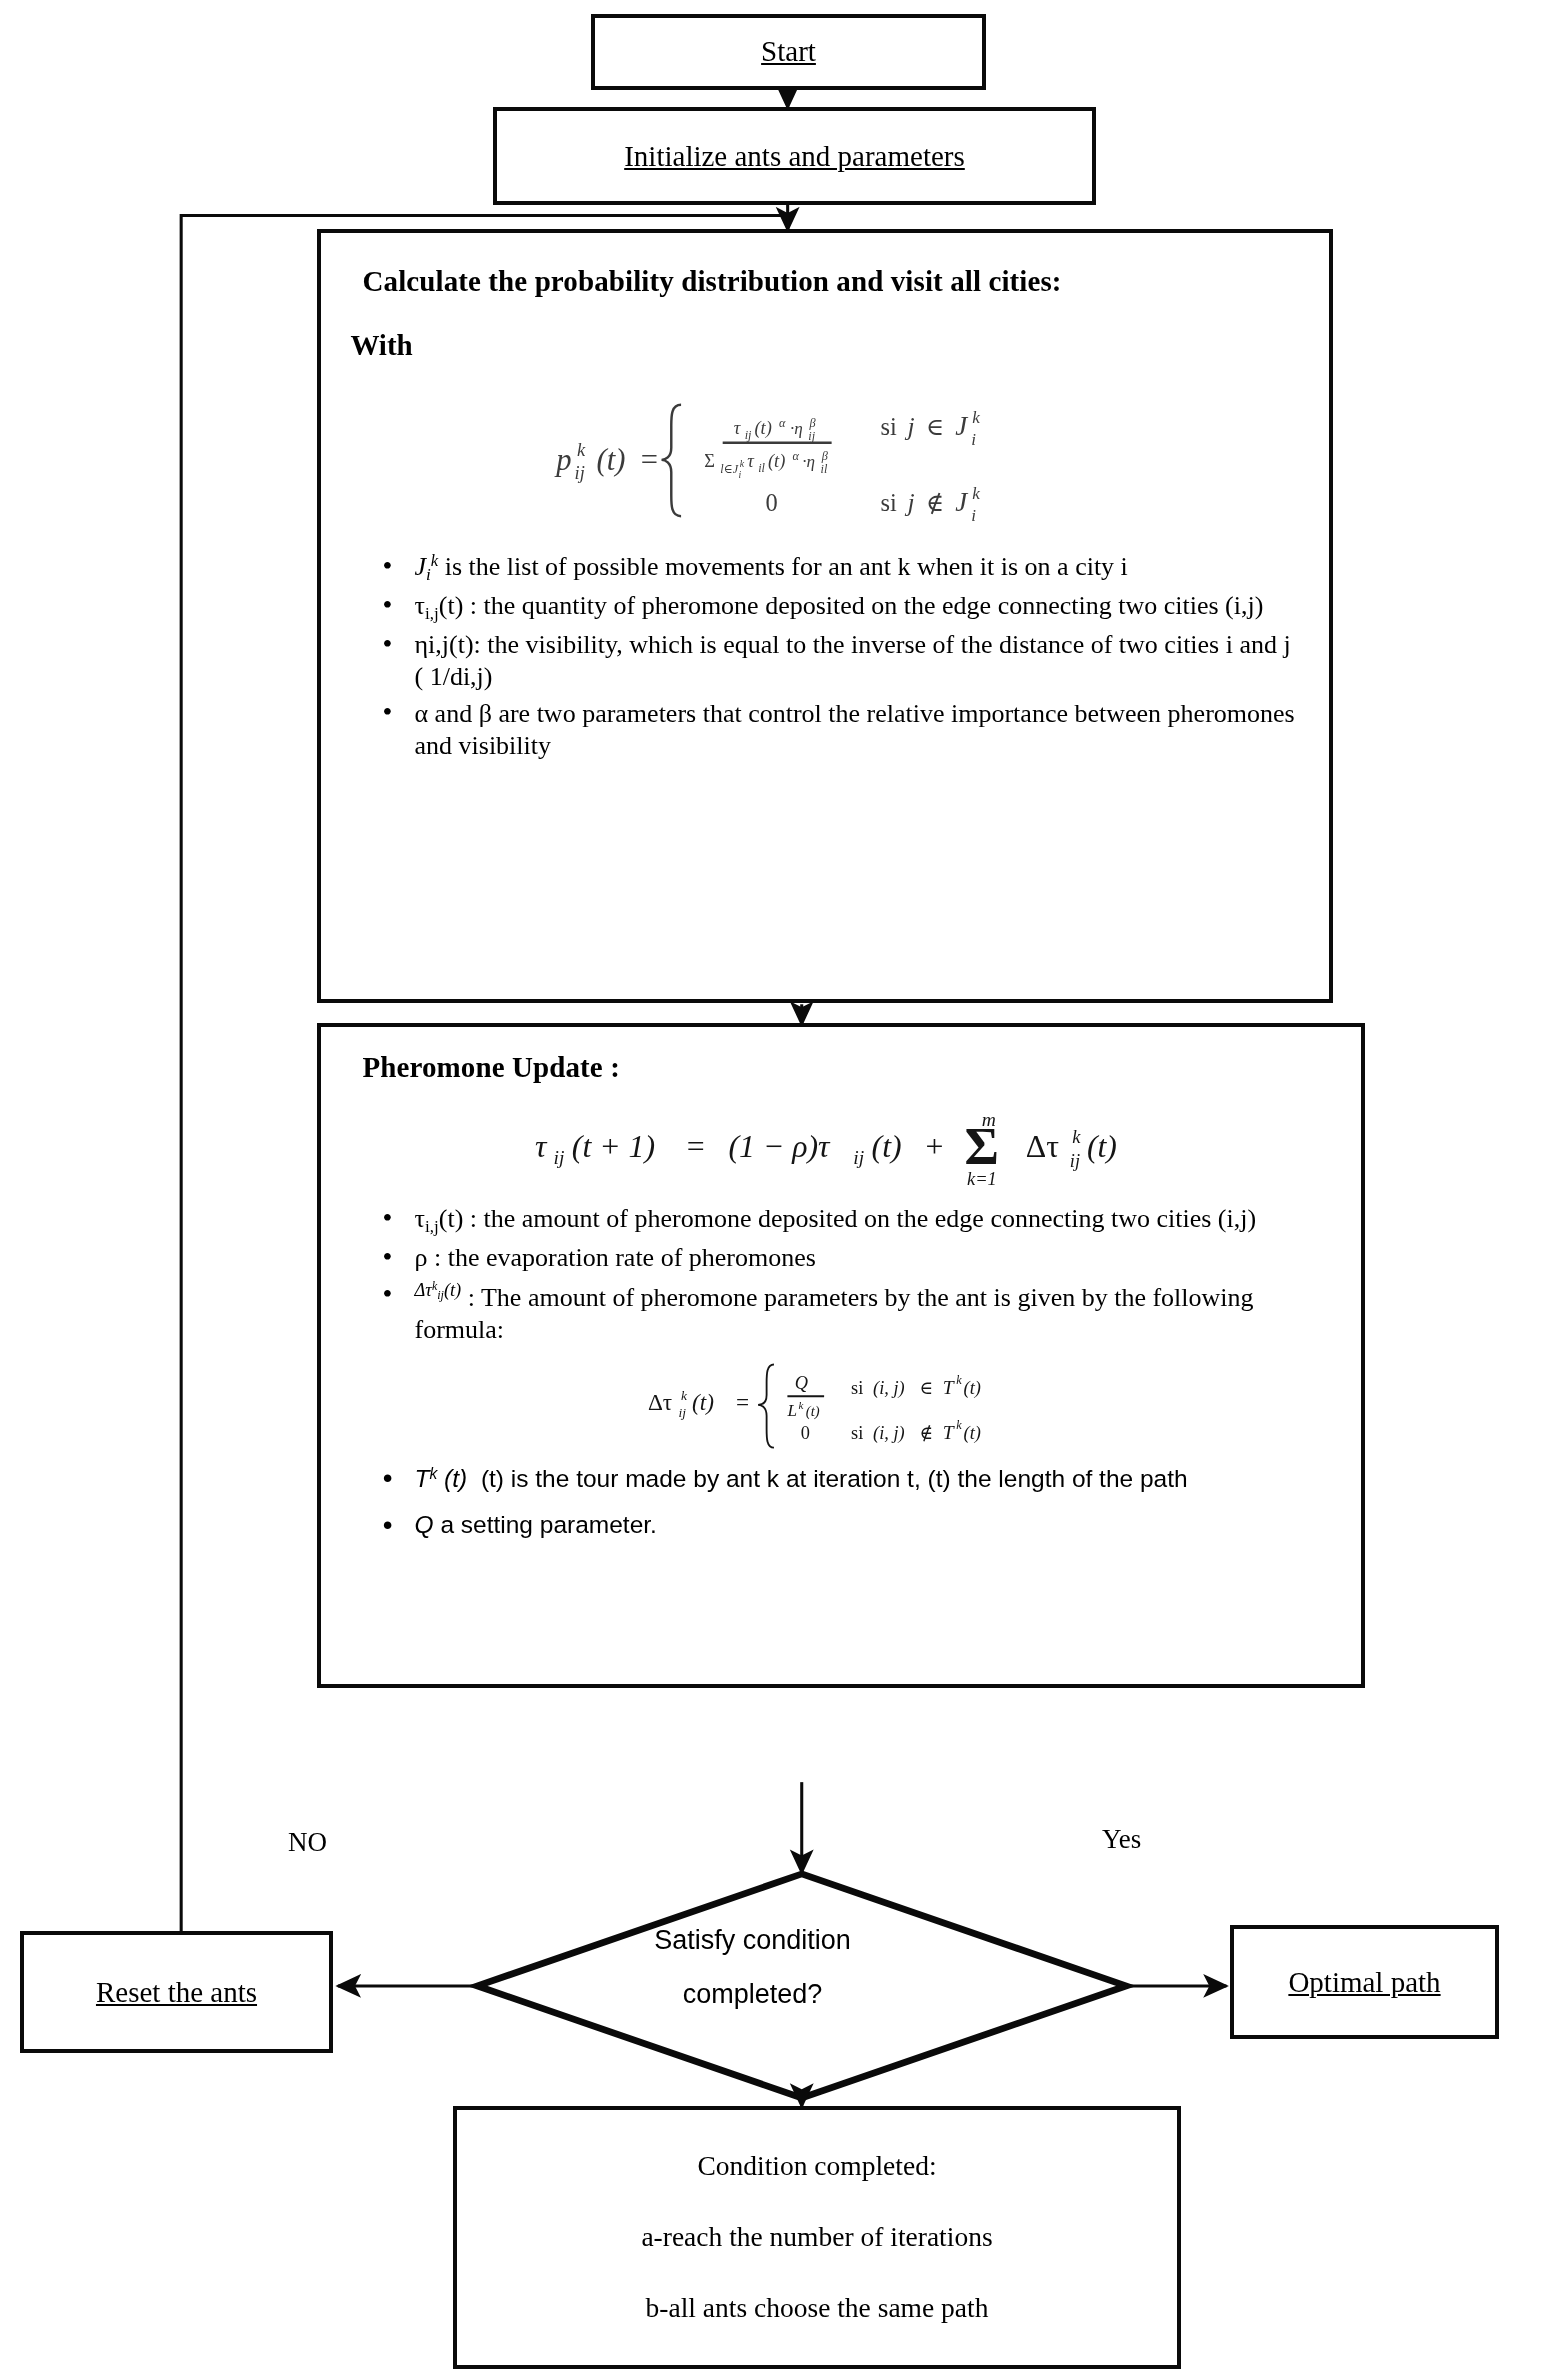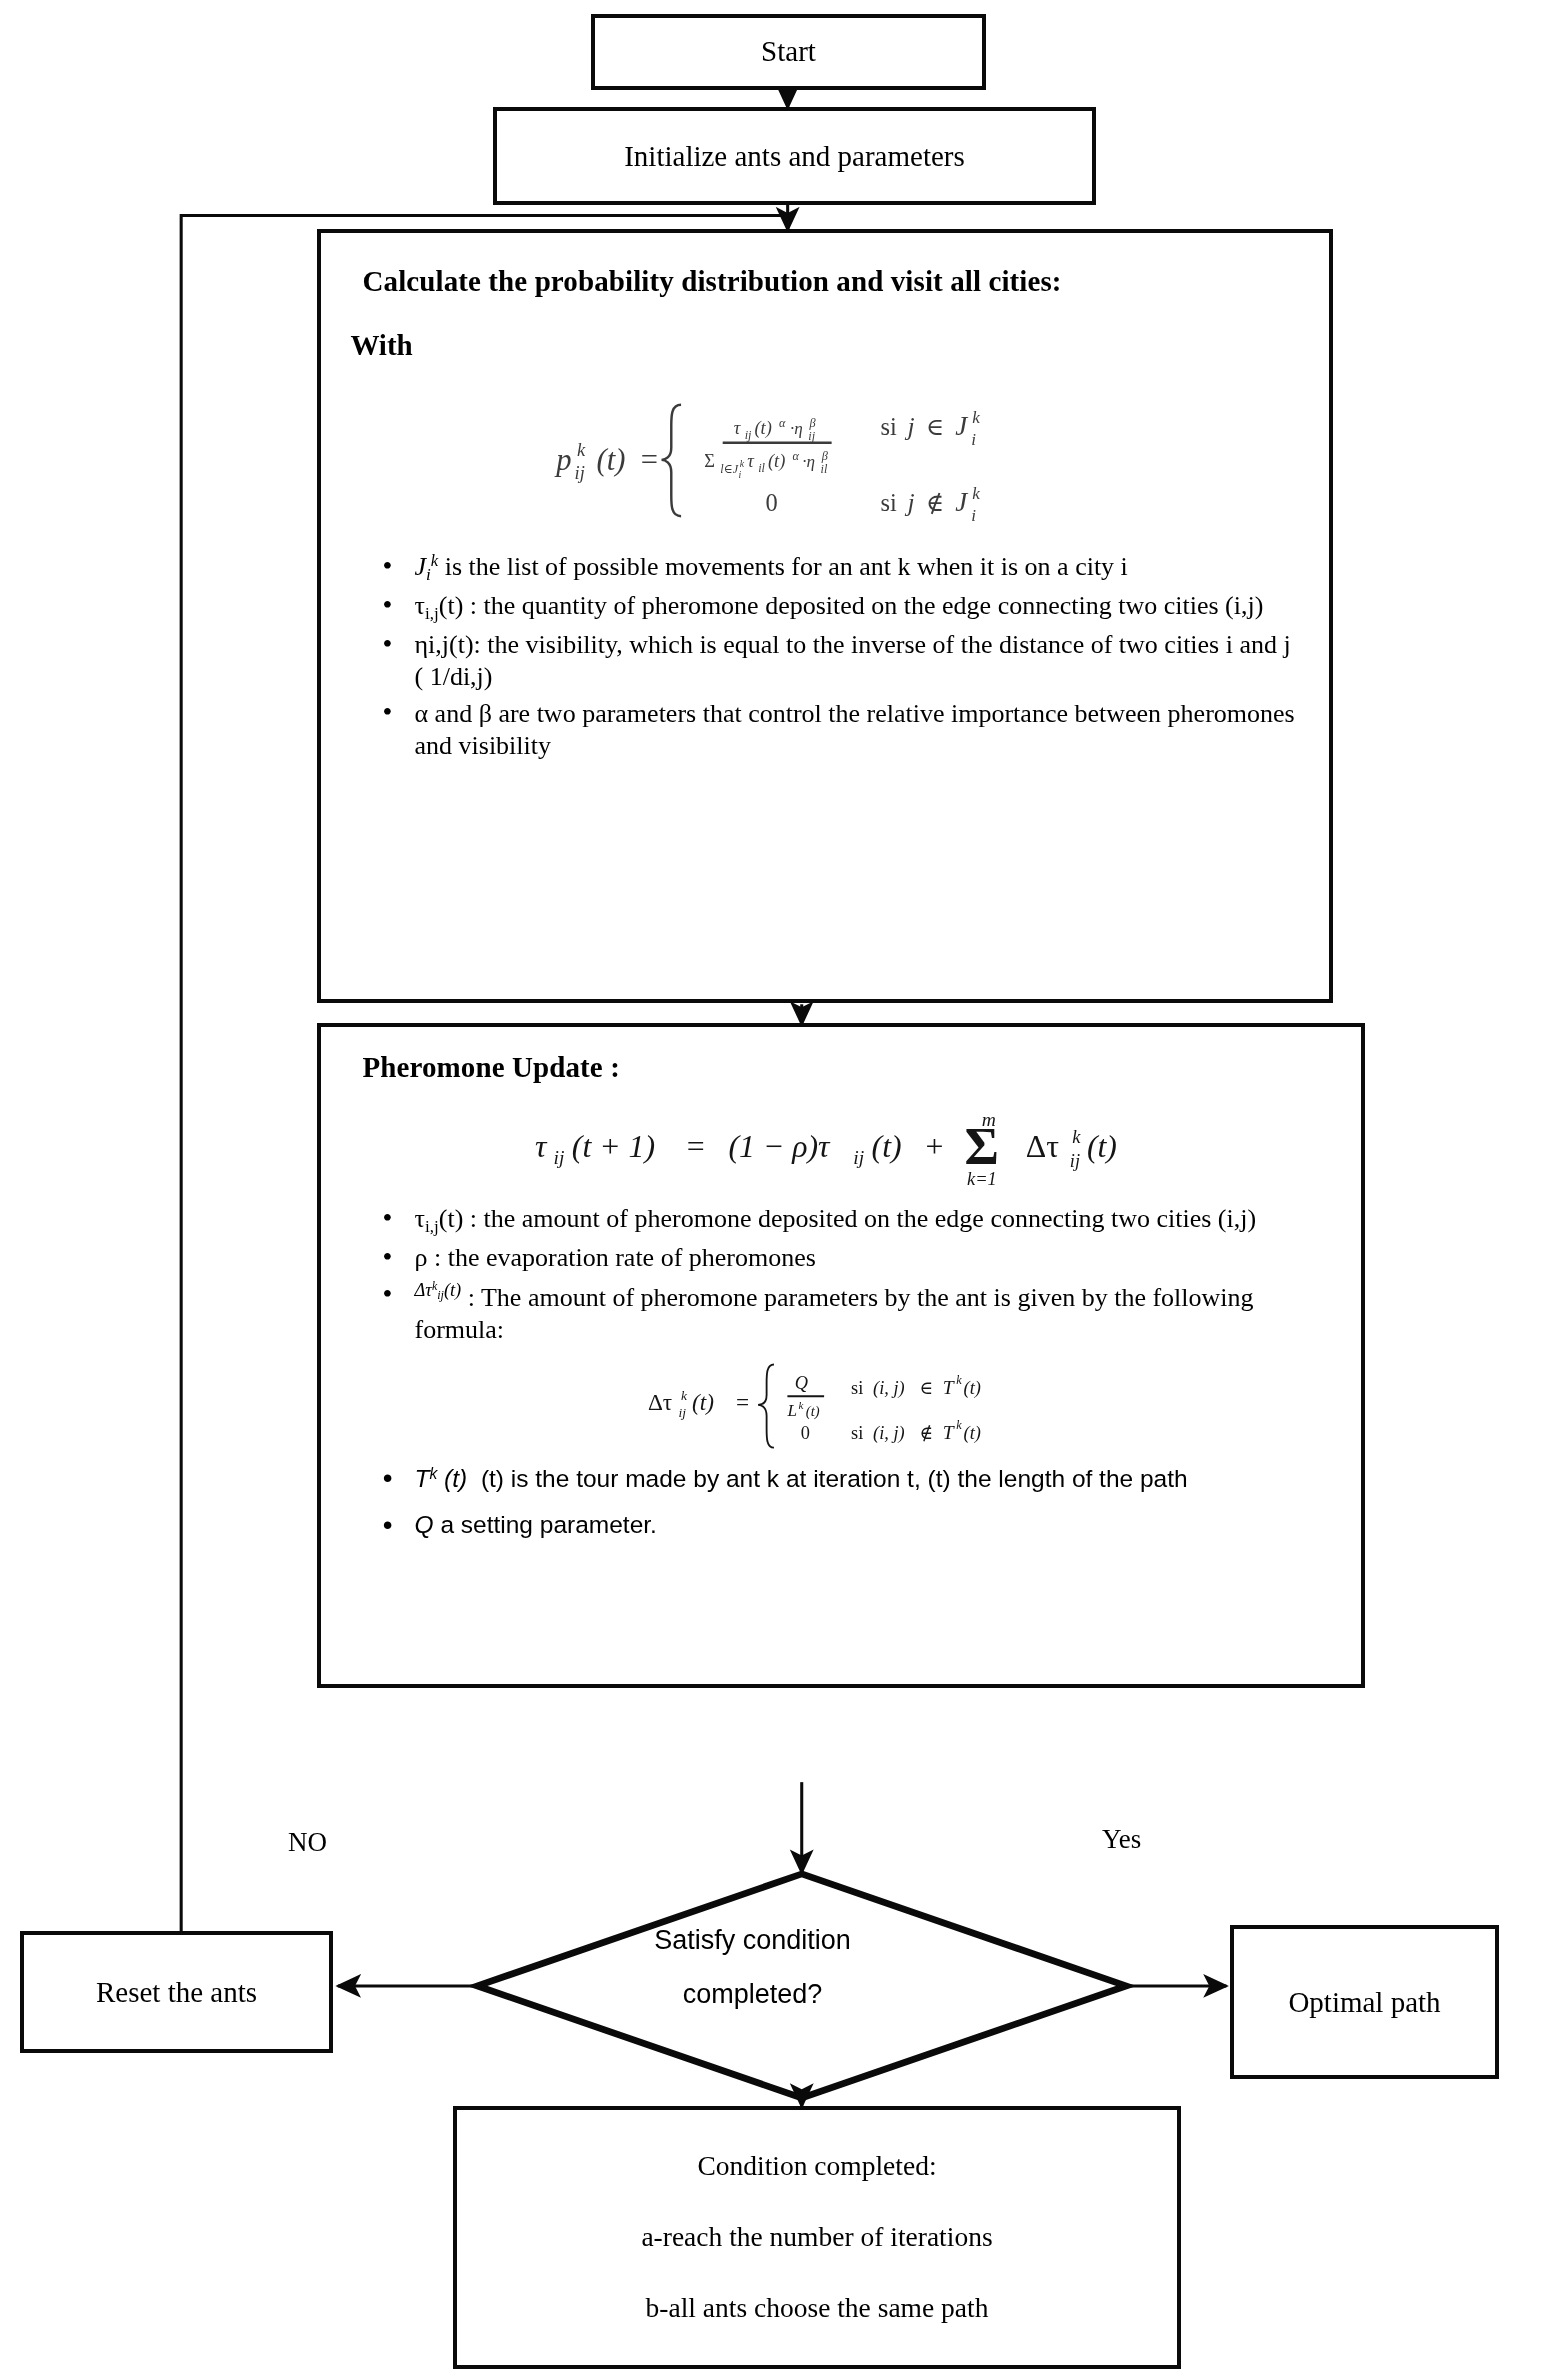--- a/index.html
+++ b/index.html
@@ -5,35 +5,35 @@
   html,body{margin:0;padding:0;background:#ffffff;}
   body{
     width:1549px;height:2377px;position:relative;overflow:hidden;
     font-family:"Liberation Serif","DejaVu Serif",serif;
     color:#000;
   }
   #stage{position:absolute;left:0;top:0;width:1549px;height:2377px;}
   .svglayer{position:absolute;left:0;top:0;width:1549px;height:2377px;pointer-events:none;}
 
   .node{position:absolute;box-sizing:border-box;background:#fff;border:4.3px solid #0a0a0a;}
-  .ctr{display:flex;align-items:center;justify-content:center;text-align:center;}
+  .ctr{display:flex;align-items:center;justify-content:center;text-align:center;text-decoration:underline;}
 
   .lbl{font-family:"Liberation Serif","DejaVu Serif",serif;color:#000;}
 
   
   #start-box{left:591px;top:13.5px;width:395px;height:76px;}
   #start-box .lbl{font-size:29px;}
 
   #init-box{left:493px;top:107px;width:603px;height:98px;}
   #init-box .lbl{font-size:29px;}
 
   #reset-box{left:20px;top:1931px;width:313px;height:122px;}
   #reset-box .lbl{font-size:29px;}
 
-  #optimal-box{left:1230px;top:1925px;width:269px;height:154px;}
+  #optimal-box{left:1230px;top:1925px;width:269px;height:114px;}
   #optimal-box .lbl{font-size:29px;}
 
   #condition-box{left:453px;top:2106px;width:728px;height:263px;}
   #condition-box .stack{display:flex;flex-direction:column;align-items:center;justify-content:space-around;height:100%;width:100%;padding:21px 0;box-sizing:border-box;}
   #condition-box .lbl{font-size:27.5px;line-height:1.1;}
 
   
   #calc-box{left:317px;top:229px;width:1016px;height:774px;padding:22px 24.5px 0 24.5px;}
   #pher-box{left:317px;top:1023px;width:1048px;height:665px;padding:18.4px 24.5px 0 24.5px;}
 

